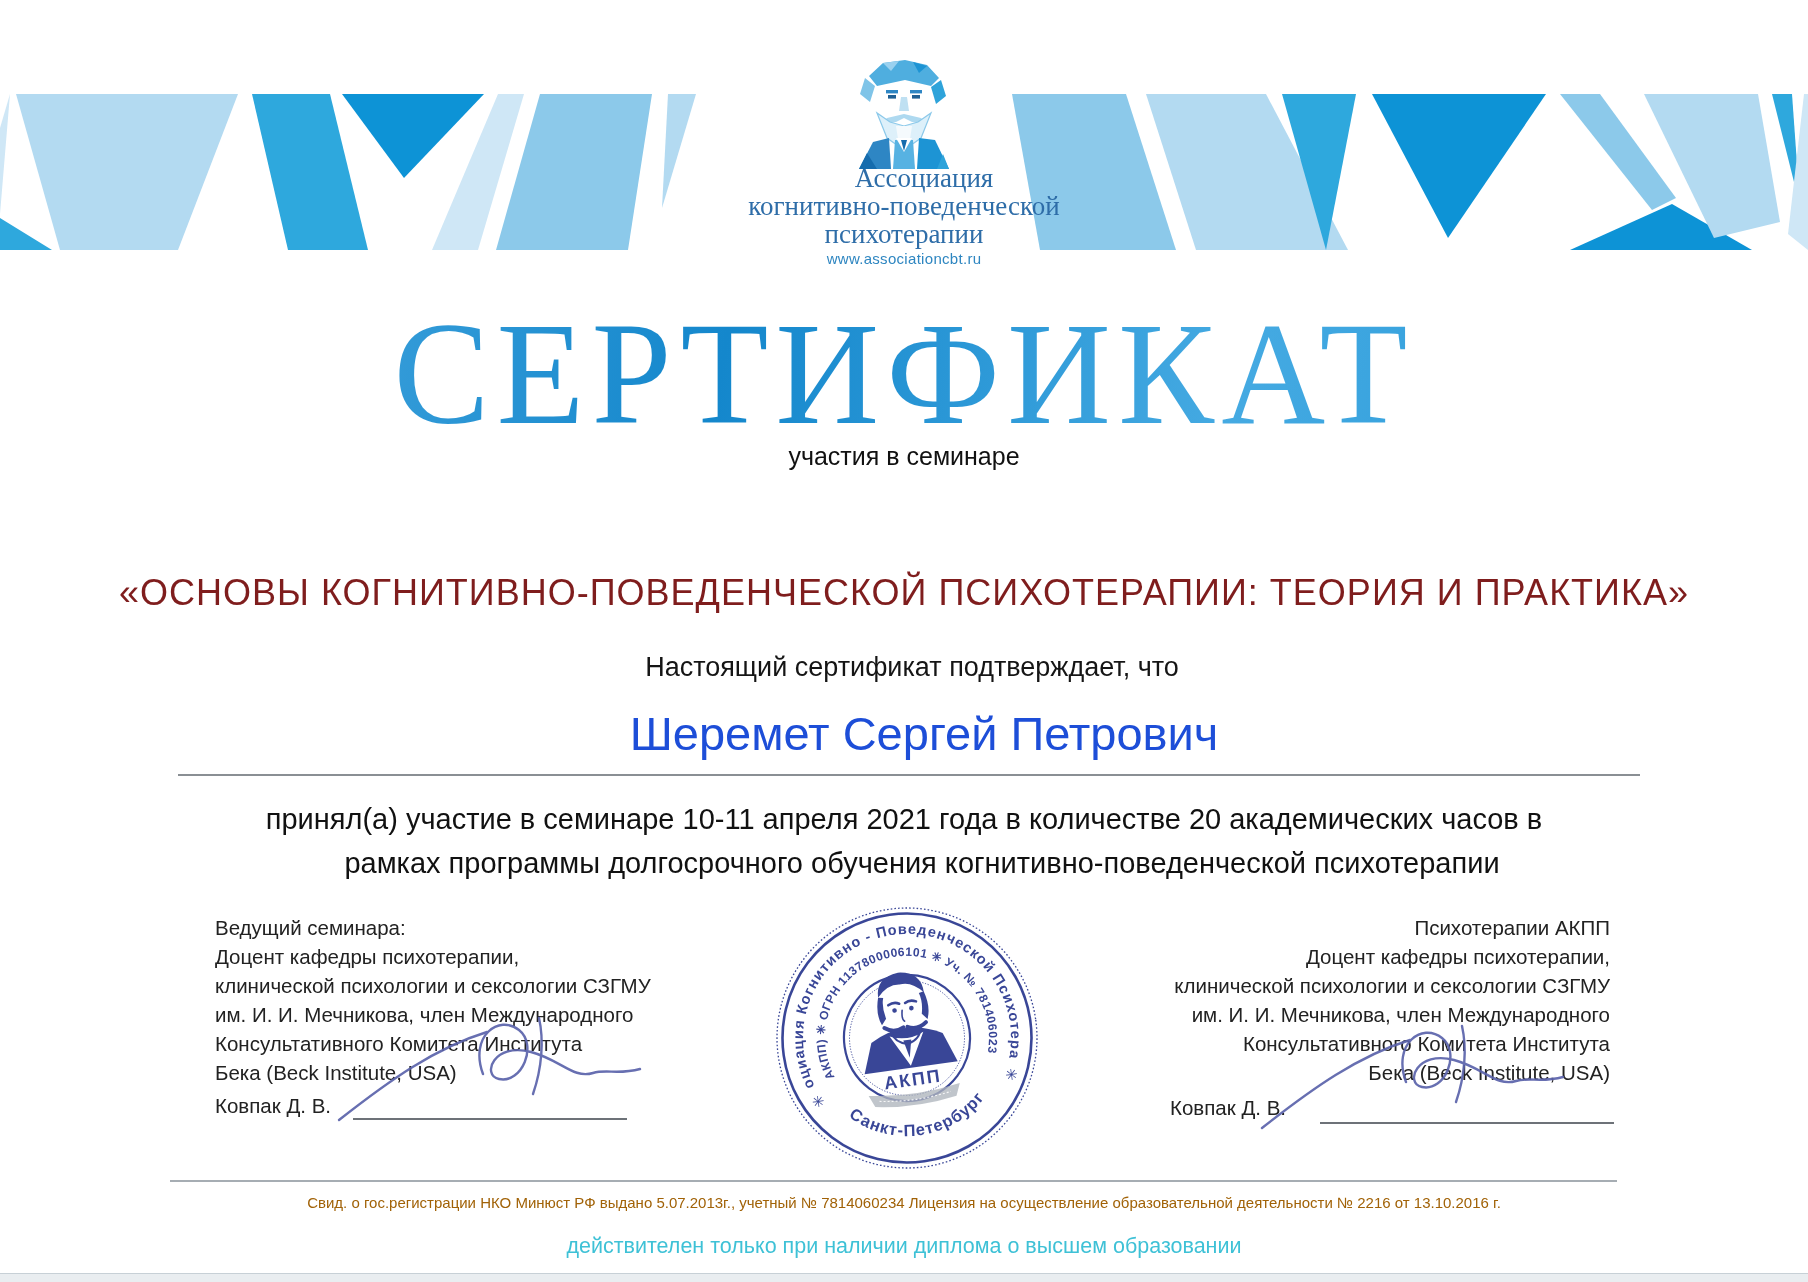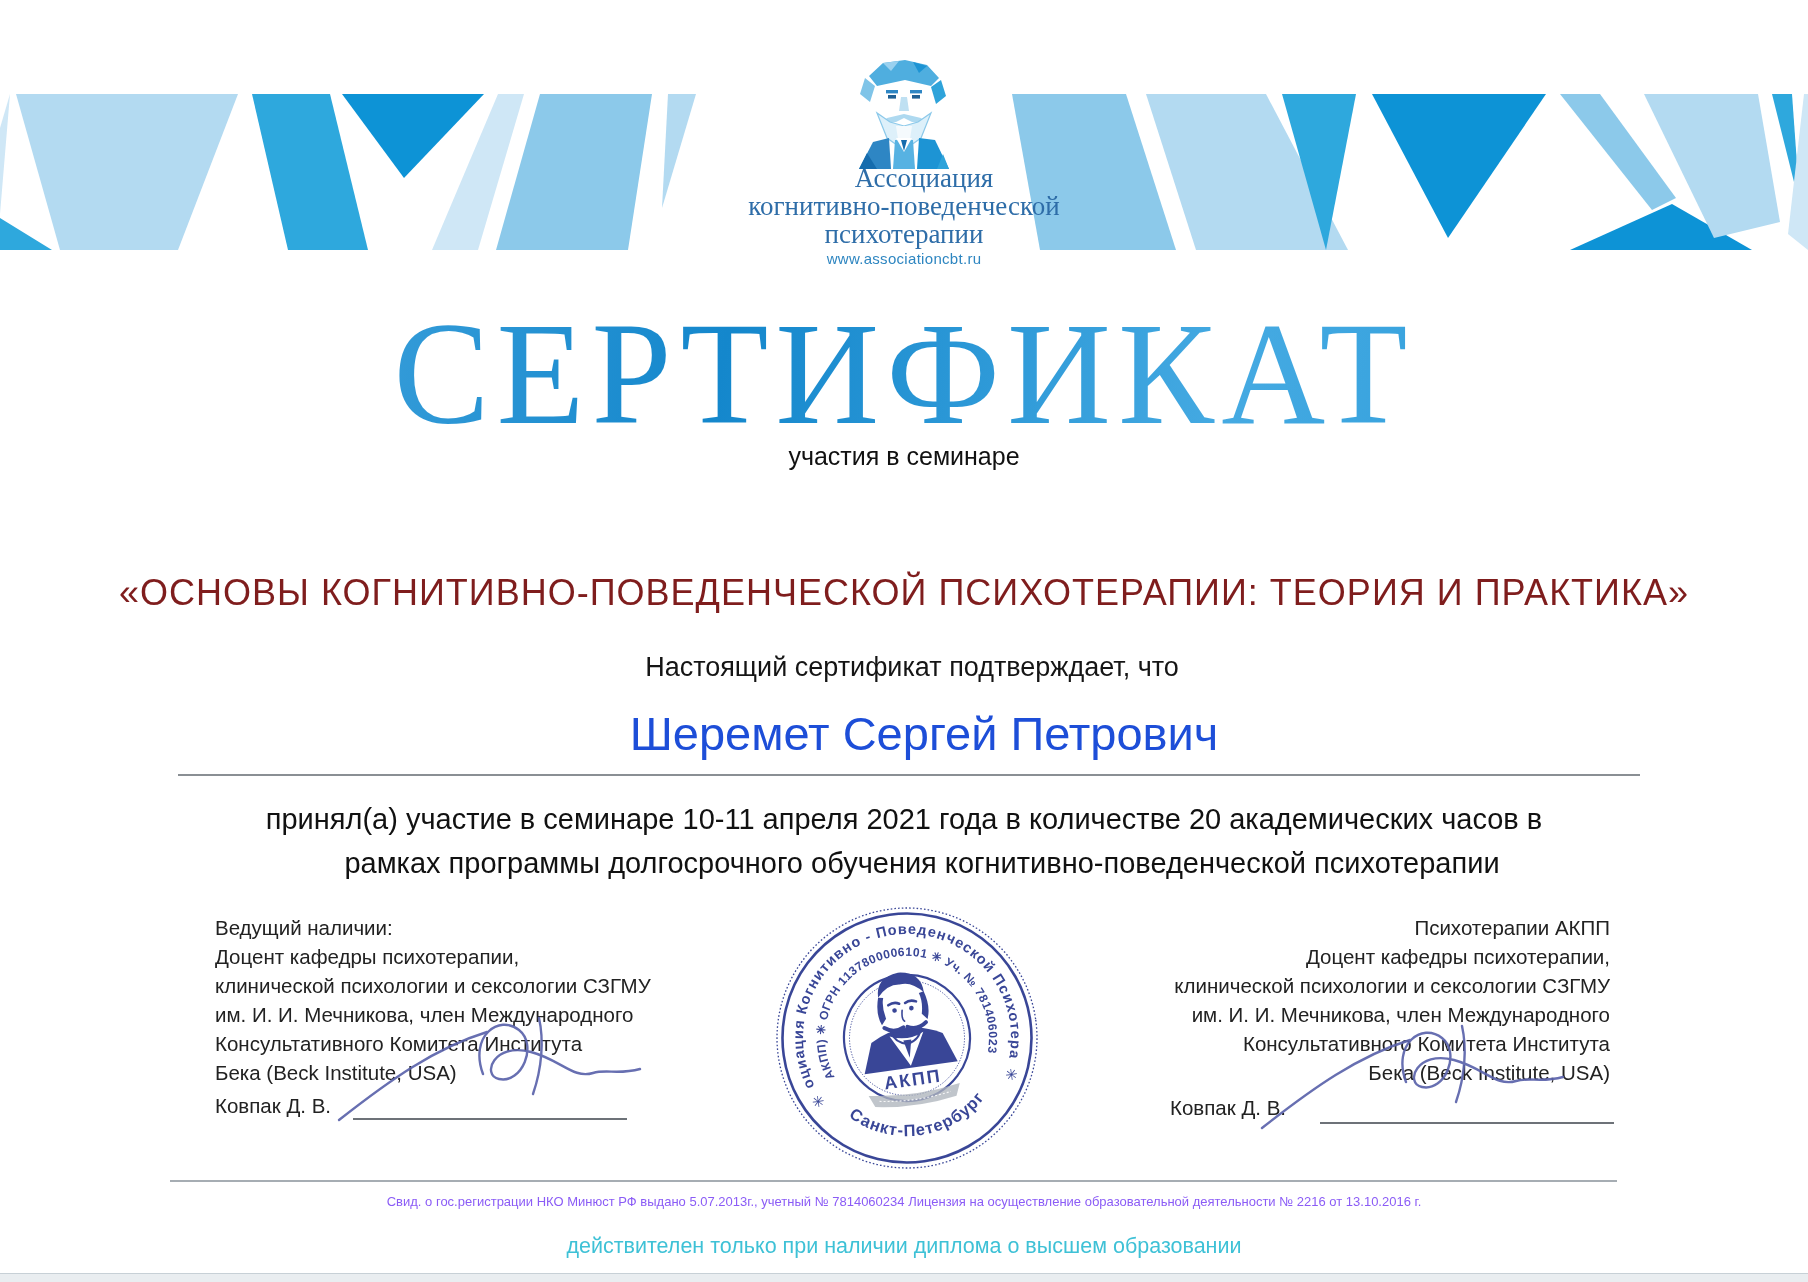--- a/index.html
+++ b/index.html
@@ -31,21 +31,21 @@
 
   
   .role{font-size:20.5px;line-height:29px;color:#222;}
   .role-left{text-align:left;}
   .role-right{text-align:right;}
   .kovpak{font-size:20.5px;color:#222;}
   .sign-line{background:#6d7278;height:2px;}
 
   
   .footer-sep{background:#a6adb3;height:1.5px;}
-  .footer-reg{font-size:13px;color:#8b5cf6;}
+  .footer-reg{font-size:15px;color:#a16207;}
   .footer-valid{font-size:21.5px;color:#3ec1d6;}
   .bottom-bar{left:0;width:1808px;height:8px;background:#e9edf0;border-top:1.5px solid #c7d0d6;bottom:0;}
 </style>
 </head>
 <body>
 
 <div class="page">
 
   <svg class="abs" style="left:0;top:86px;" width="1808" height="172" viewBox="0 0 1808 172" aria-hidden="true">
 
@@ -108,21 +108,21 @@
 
   <div class="abs center confirm-line" style="top:652px;">Настоящий сертификат подтверждает, что</div>
 
   <div class="abs center recipient-name" style="top:706px;">Шеремет Сергей Петрович</div>
   <div class="abs rule" style="left:178px;top:774px;width:1462px;"></div>
 
   <div class="abs center participation" style="top:796px;">принял(а) участие в семинаре 10-11 апреля 2021 года в количестве 20 академических часов в</div>
   <div class="abs center participation" style="top:840px;padding-left:18px;">рамках программы долгосрочного обучения когнитивно-поведенческой психотерапии</div>
 
   <div class="abs role role-left" style="left:215px;top:913px;width:520px;">
-    <div>Ведущий наличии:</div>
+    <div>Ведущий семинара:</div>
     <div>Доцент кафедры психотерапии,</div>
     <div>клинической психологии и сексологии СЗГМУ</div>
     <div>им. И. И. Мечникова, член Международного</div>
     <div>Консультативного Комитета Института</div>
     <div>Бека (Beck Institute, USA)</div>
   </div>
   <div class="abs kovpak" style="left:215px;top:1094px;">Ковпак Д. В.</div>
   <div class="abs sign-line" style="left:353px;top:1118px;width:274px;"></div>
   <svg class="abs" style="left:335px;top:1008px;" width="310" height="118" viewBox="0 0 310 118" aria-hidden="true">
     <g stroke="#5b63ab" stroke-width="2.4" fill="none" stroke-linecap="round" opacity=".92">

